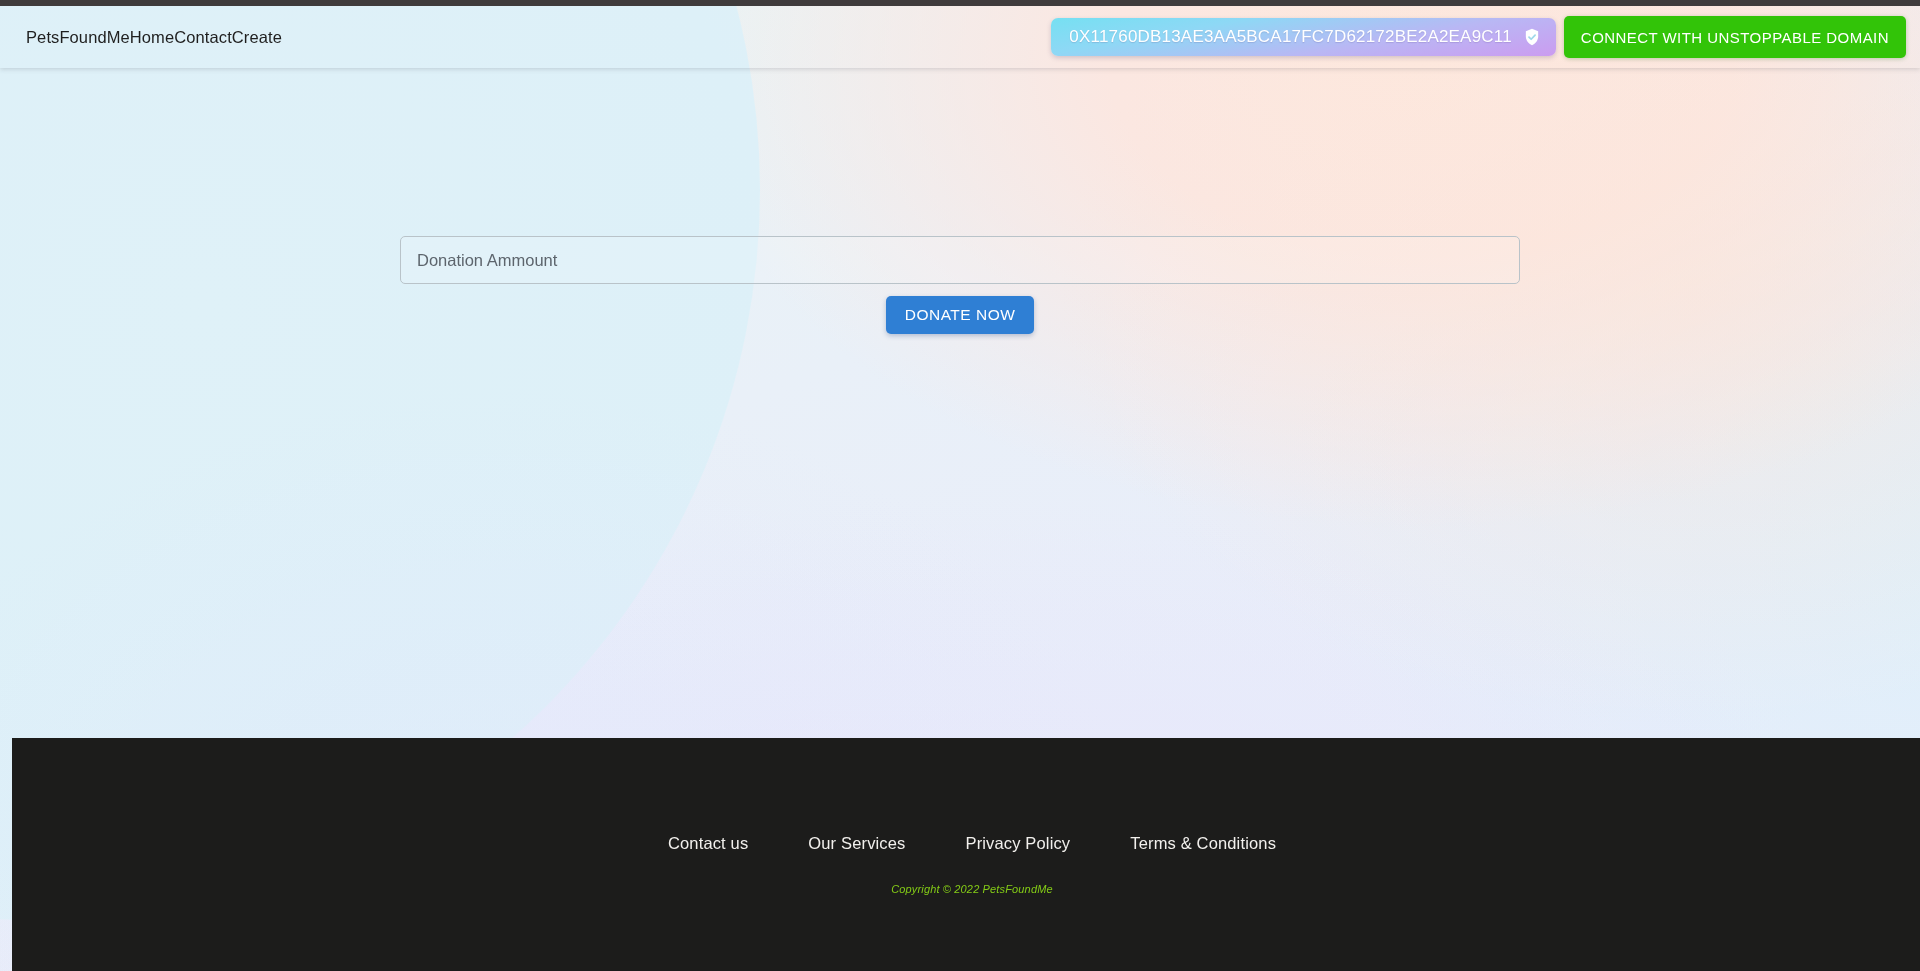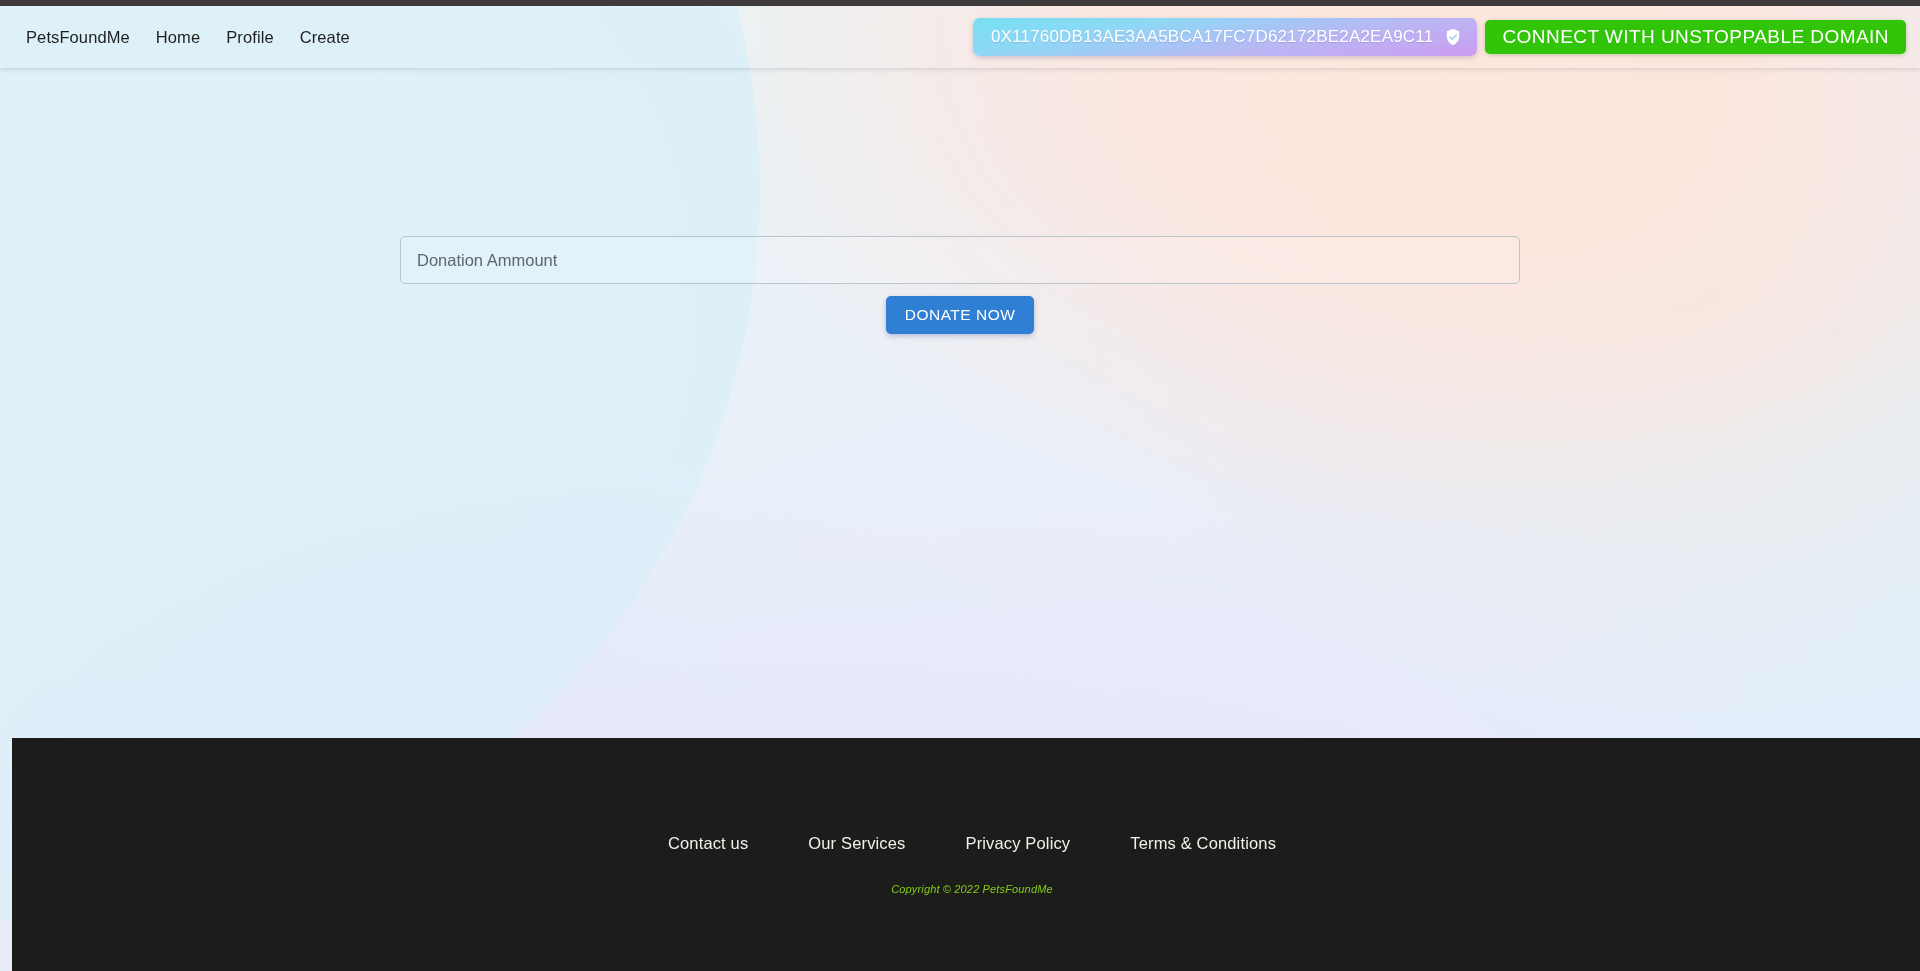--- a/index.html
+++ b/index.html
@@ -84,21 +84,20 @@
     height: 62px;
     z-index: 30;
     display: flex;
     align-items: center;
     box-shadow: 0 1px 5px rgba(60,60,70,.20);
   }
 
   .nav-left {
     display: flex;
     align-items: center;
-    gap: 26px;
     padding-left: 26px;
   }
 
   .nav-link {
     font-size: 16.5px;
     color: #1f1f1f;
     letter-spacing: .1px;
     line-height: 1;
     cursor: pointer;
     text-decoration: none;
@@ -134,28 +133,28 @@
     color: #ffffff;
     letter-spacing: .2px;
     white-space: nowrap;
     text-shadow: 0 1px 1px rgba(90,80,140,.22);
   }
 
   .shield-icon { width: 20px; height: 20px; display: block; flex: 0 0 auto; }
 
   
   .connect-btn {
-    height: 34px;
+    height: 42px;
     padding: 0 17px;
     border: none;
     border-radius: 5px;
     background: #32c408;
     color: #ffffff;
     font-family: "Liberation Sans", sans-serif;
-    font-size: 19px;
+    font-size: 15px;
     font-weight: 500;
     letter-spacing: .45px;
     text-transform: uppercase;
     cursor: pointer;
     white-space: nowrap;
     box-shadow: 0 1px 4px rgba(40,110,20,.28);
   }
 
   
   .main {
@@ -264,21 +263,21 @@
     <div class="bg-haze"></div>
   </div>
 
   <div class="top-strip"></div>
 
   <nav class="navbar">
 
     <div class="nav-left">
       <a class="nav-link" href="#">PetsFoundMe</a>
       <a class="nav-link" href="#">Home</a>
-      <a class="nav-link" href="#">Profile</a>
+      <a class="nav-link" href="#">Contact</a>
       <a class="nav-link" href="#">Create</a>
     </div>
 
     <div class="nav-right">
 
       <div class="wallet-chip">
         <span class="wallet-address">0X11760DB13AE3AA5BCA17FC7D62172BE2A2EA9C11</span>
         <span class="shield-icon-wrap">
           <svg class="shield-icon" viewBox="0 0 24 24" aria-hidden="true">
             <path d="M12 2.2 4.6 5.1v6.1c0 4.7 3.1 9.1 7.4 10.6 4.3-1.5 7.4-5.9 7.4-10.6V5.1L12 2.2z" fill="#ffffff"></path>

